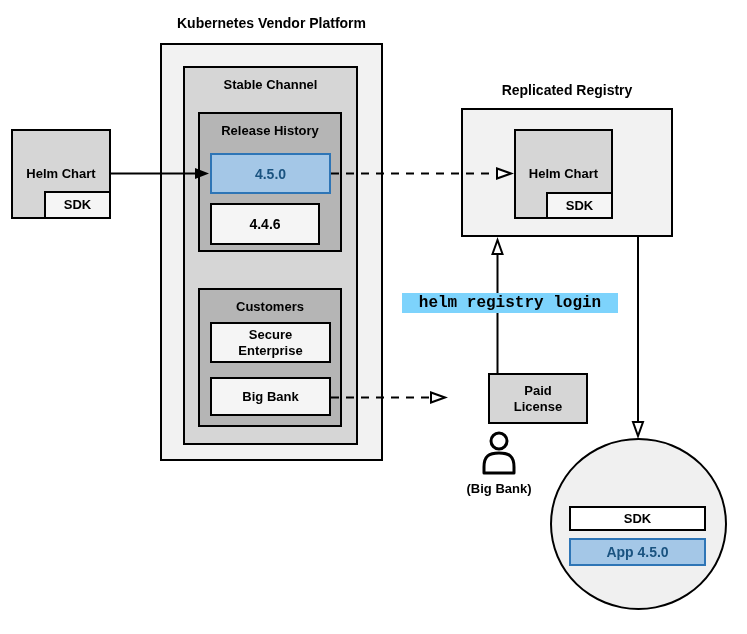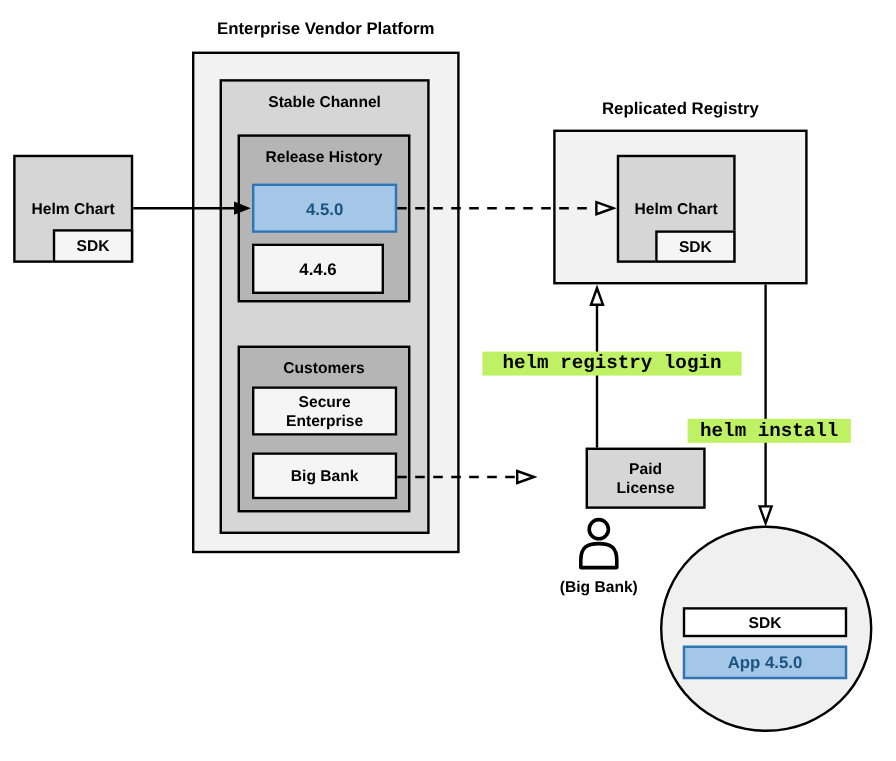--- a/index.html
+++ b/index.html
@@ -35,33 +35,33 @@
     background:var(--highlight-fill,#a4c7e7);
     border-color:var(--highlight-border,#2e75b6);
     color:var(--highlight-text,#1a5380);
   }
   .version { font-size:14px; }
   .circle { border-radius:50%; }
   .overlay { position:absolute; left:0; top:0; z-index:2; pointer-events:none; }
   .cmd-label {
     position:absolute; z-index:3;
     font-family:"Liberation Mono", monospace; font-weight:bold; font-size:16px;
-    background:#bef264; text-align:center; white-space:nowrap; padding:1px 3px;
+    background:#7dd3fc; text-align:center; white-space:nowrap; padding:1px 3px;
   }
   .person-caption {
     position:absolute; z-index:3; text-align:center;
     font-weight:bold; font-size:13px; line-height:16px;
   }
 </style>
 </head>
 <body>
 
 <div class="canvas">
 
-  <div class="diagram-title" style="left:160px; top:15px; width:223px;">Enterprise Vendor Platform</div>
+  <div class="diagram-title" style="left:160px; top:15px; width:223px;">Kubernetes Vendor Platform</div>
 
   <div class="diagram-title" style="left:461px; top:82px; width:212px;">Replicated Registry</div>
 
   <div class="frame fill-container" style="left:160px; top:43px; width:223px; height:418px;"></div>
 
   <div class="frame fill-panel" style="left:183px; top:66px; width:175px; height:379px;">
     <div class="group-label">Stable Channel</div>
   </div>
 
   <div class="frame fill-group" style="left:198px; top:112px; width:144px; height:140px;">
@@ -125,15 +125,14 @@
     </g>
 
     <g>
       <circle cx="499" cy="441" r="8" fill="none" stroke="#000" stroke-width="3"></circle>
       <path d="M 484 473 L 484 467 C 484 456 489 453 499 453 C 509 453 514 456 514 467 L 514 473 Z" fill="none" stroke="#000" stroke-width="3" stroke-linejoin="round"></path>
     </g>
   </svg>
 
   <div class="cmd-label" style="left:402px; top:293px; width:210px;">helm registry login</div>
 
-  <div class="cmd-label" style="left:573px; top:349px; width:130px;">helm install</div>
 
 </div>
 
 </body></html>

